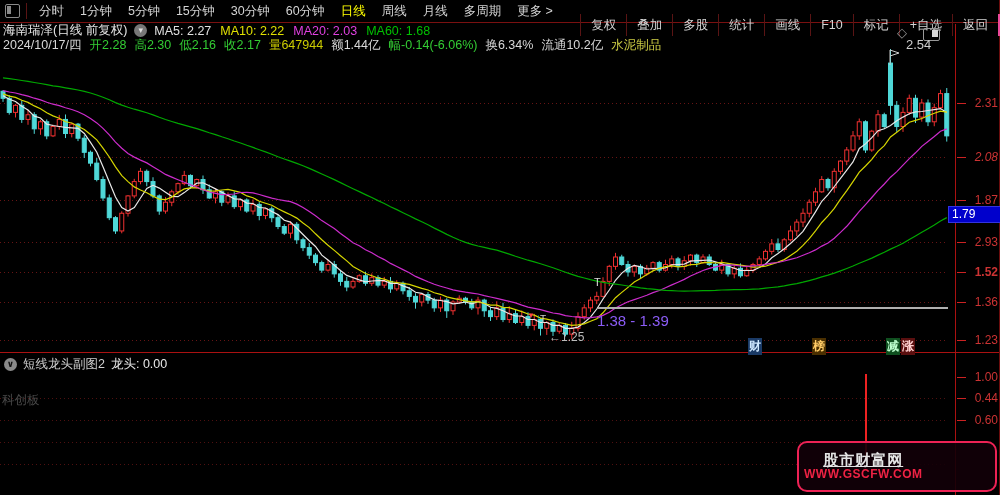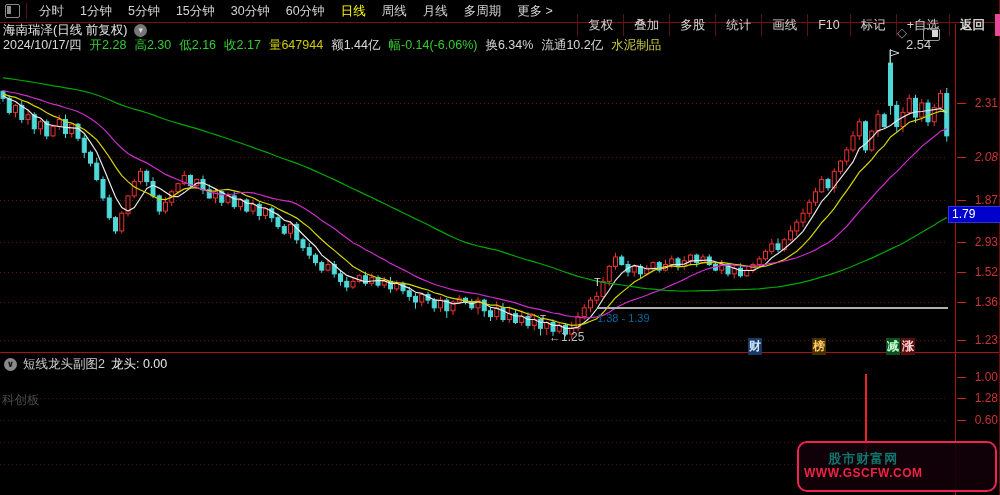--- a/index.html
+++ b/index.html
@@ -9,21 +9,21 @@
   
   .topbar{position:absolute;left:0;top:0;width:1000px;height:22px;display:flex;align-items:center;z-index:3;}
   .winicon{position:relative;width:13px;height:12px;border:1px solid #8a8a8a;border-radius:2px;margin:0 6px 0 5px;}
   .winicon .wi-in{position:absolute;left:1px;top:1px;width:4px;height:8px;background:#8a8a8a;}
   .tb-sep{width:1px;height:16px;background:#5a1414;margin-right:4px;}
   #tb-left{display:flex;align-items:center;height:22px;}
   .tbi{padding:10px 8px;font-size:12.5px;color:#d4d4d4;line-height:22px;cursor:default;white-space:nowrap;}
   .tbi.active{color:#ffff00;}
   #tb-right{margin-left:auto;display:flex;align-items:center;height:22px;margin-top:28px;}
   .tbr{padding:0 10px;font-size:12.5px;color:#d4d4d4;line-height:22px;border-left:1px solid #5a1414;white-space:nowrap;}
-  .tbr:last-child{border-right:5px solid #ec4899;font-weight:bold;}
+  .tbr:last-child{border-right:2px solid #ec4899;}
   
   .hdr{position:absolute;left:3px;top:23px;height:15px;display:flex;align-items:center;gap:7px;font-size:12.5px;z-index:3;white-space:nowrap;}
   #stock-title{color:#e8e8e8;}
   .cicon{display:inline-block;width:13px;height:13px;border-radius:50%;background:#777;color:#ddd;
          font-size:9px;line-height:13px;text-align:center;}
   #ma-list{display:flex;gap:9px;}
   #info-bar{position:absolute;left:3px;top:38px;height:15px;display:flex;align-items:center;gap:8px;
             font-size:12.5px;z-index:3;white-space:nowrap;}
   
   .diamond{position:absolute;left:897px;top:25px;color:#999;font-size:13px;z-index:3;}
@@ -43,21 +43,21 @@
           font-size:12.5px;color:#cfcfcf;z-index:3;white-space:nowrap;}
   .cico2{display:inline-block;width:13px;height:13px;border-radius:50%;background:#8a8a8a;color:#111;
          font-size:9px;line-height:12px;text-align:center;font-weight:bold;}
   .subval{color:#e8e8e8;}
   #board{position:absolute;left:2px;top:392px;color:#4a4a4a;font-size:12.5px;z-index:2;}
   
   #wm{position:absolute;left:797px;top:441px;width:200px;height:51px;border:2px solid #ee2255;
       border-radius:10px;background:rgba(18,0,8,0.9);display:flex;align-items:center;gap:7px;
       padding:2px 5px;box-sizing:border-box;z-index:5;}
   .wm-left{display:flex;flex-direction:column;align-items:center;line-height:1.15;}
-  .wm-site{font-size:13px;font-weight:bold;color:#0f766e;letter-spacing:1px;white-space:nowrap;}
+  .wm-site{font-size:15px;font-weight:bold;color:#e5e5e5;letter-spacing:1px;white-space:nowrap;text-decoration:underline;}
   .wm-url{font-size:12px;color:#ee2244;font-weight:bold;letter-spacing:0.5px;white-space:nowrap;}
   .wm-badges{display:flex;flex-direction:column;gap:3px;}
   .badge{font-size:12px;color:#fff;padding:1px 4px;border-radius:2px;white-space:nowrap;}
 </style>
 </head>
 <body>
 
 <div id="app">
   <svg id="chart-svg" width="1000" height="495">
       <line x1="0" y1="103.5" x2="948" y2="103.5" stroke="#661414" stroke-dasharray="1 3"></line>
@@ -432,20 +432,26 @@
         <span class="tbr">F10</span>
         <span class="tbr">标记</span>
         <span class="tbr">+自选</span>
         <span class="tbr">返回</span>
       </div>
   </div>
 
   <div class="hdr">
     <span id="stock-title">海南瑞泽(日线 前复权)</span>
     <span class="cicon">▾</span>
+    <span id="ma-list">
+        <span class="" style="color: rgb(224, 224, 224);">MA5: 2.27</span>
+        <span class="" style="color: rgb(224, 224, 0);">MA10: 2.22</span>
+        <span class="" style="color: rgb(224, 64, 224);">MA20: 2.03</span>
+        <span class="" style="color: rgb(0, 192, 0);">MA60: 1.68</span>
+      </span>
   </div>
 
   <div id="info-bar">
       <span class="" style="color: rgb(216, 216, 216);">2024/10/17/四</span>
       <span class="" style="color: rgb(51, 204, 51);">开2.28</span>
       <span class="" style="color: rgb(51, 204, 51);">高2.30</span>
       <span class="" style="color: rgb(51, 204, 51);">低2.16</span>
       <span class="" style="color: rgb(51, 204, 51);">收2.17</span>
       <span class="" style="color: rgb(204, 204, 0);">量647944</span>
       <span class="" style="color: rgb(216, 216, 216);">额1.44亿</span>
@@ -458,28 +464,28 @@
   <span class="diamond">◇</span>
   <span class="split">
       <span></span>
     </span>
 
   <div id="yaxis">
       <div class="ylab" style="top: 96px;">2.31</div>
       <div class="ylab" style="top: 150px; font-style: italic;">2.08</div>
       <div class="ylab" style="top: 193px;">1.87</div>
       <div class="ylab" style="top: 235px;">2.93</div>
-      <div class="ylab" style="top: 265px;">1.52</div>
+      <div class="ylab" style="top: 265px; font-weight: bold;">1.52</div>
       <div class="ylab" style="top: 295px;">1.36</div>
       <div class="ylab" style="top: 333px;">1.23</div>
     </div>
   <div id="price-tag">1.79</div>
   <div id="ann">
       <div class="ann" style="left: 906px; top: 37px; color: rgb(204, 204, 204); font-size: 13px;">2.54</div>
-      <div class="ann" style="left: 597px; top: 312px; color: #0369a1; font-size: 11px;">1.38 - 1.39</div>
+      <div class="ann" style="left: 597px; top: 312px; color: #8b5cf6; font-size: 15px;">1.38 - 1.39</div>
       <div class="ann" style="left: 549px; top: 330px; color: rgb(187, 187, 187); font-size: 12px;">←1.25</div>
       <div class="ann" style="left: 594px; top: 276px; color: rgb(221, 221, 221); font-size: 11px;">T</div>
       <div class="ann" style="left: 540px; top: 314px; color: rgb(204, 204, 204); font-size: 10px;">T</div>
       <div class="ann" style="left: 527px; top: 311px; color: rgb(255, 68, 68); font-size: 8px;">▼</div>
       <div class="ann" style="left: 536px; top: 312px; color: rgb(0, 204, 204); font-size: 9px;">↓</div>
     </div>
   <div id="tags">
       <span class="tag" style="left: 748px; color: rgb(207, 232, 255); background: rgb(26, 58, 102);">财</span>
       <span class="tag" style="left: 812px; color: rgb(255, 204, 102); background: rgb(74, 47, 0);">榜</span>
       <span class="tag" style="left: 886px; color: rgb(191, 255, 208); background: rgb(15, 79, 31);">减</span>
@@ -487,21 +493,21 @@
     </div>
 
   <div class="subhdr">
     <span class="cico2">∨</span>
     <span>短线龙头副图2</span>
     <span class="subval">龙头: 0.00</span>
   </div>
   <div id="board">科创板</div>
   <div id="subaxis">
       <div class="ylab" style="top: 370px;">1.00</div>
-      <div class="ylab" style="top: 391px;">1.28</div>
+      <div class="ylab" style="top: 391px;">0.44</div>
       <div class="ylab" style="top: 413px;">0.60</div>
     </div>
 
   <div id="wm">
     <div class="wm-left">
       <div class="wm-site">股市财富网</div>
       <div class="wm-url">WWW.GSCFW.COM</div>
     </div>
   </div>
 </div>

